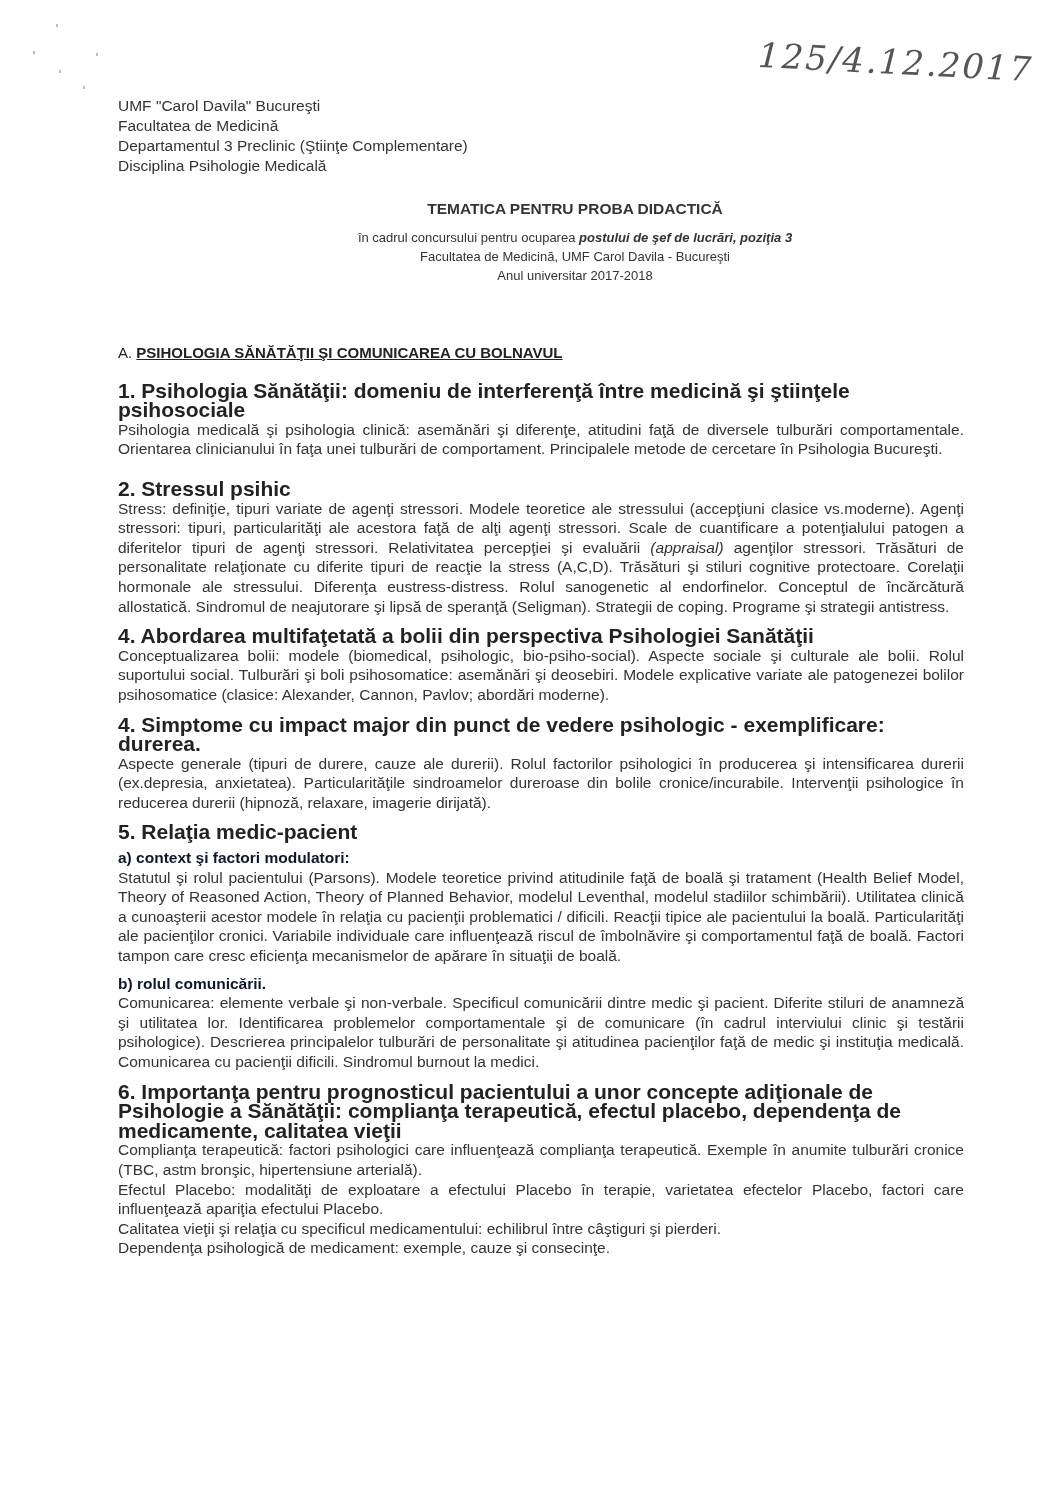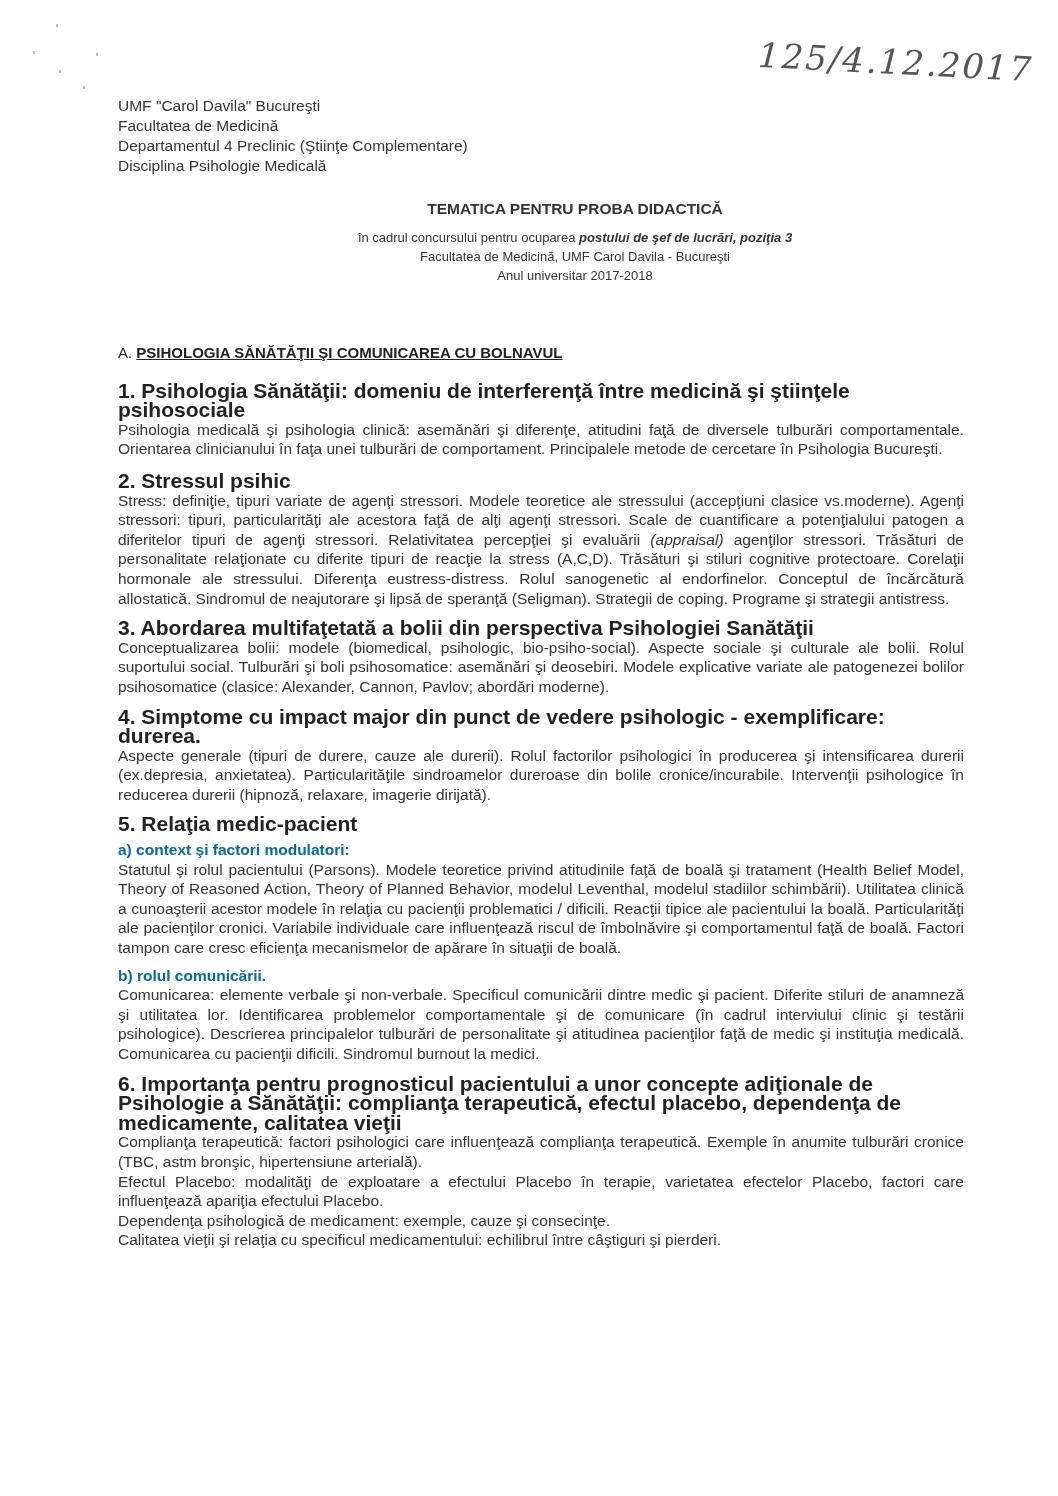--- a/index.html
+++ b/index.html
@@ -13,21 +13,21 @@
   .header { position:absolute; left:118px; top:96px; font-size:15.5px; line-height:20px; color:#333; }
   .title-block { position:absolute; left:16px; width:1058px; top:200px; text-align:center; color:#333; }
   .doc-title { font-weight:bold; font-size:15.5px; margin:0 0 10px 0; padding-left:60px; }
   .title-block .line { font-size:13px; line-height:19px; padding-left:60px; }
   .title-block em { font-weight:bold; font-style:italic; }
   .content { position:absolute; left:118px; width:846px; top:343px; font-size:15.5px; line-height:19.6px; color:#333; }
   .section-a { font-weight:normal; font-size:15px; margin:0 0 18px 0; color:#222; }
   .section-a .u { text-decoration:underline; font-weight:bold; }
   .item { margin:0 0 10px 0; }
   .item h3 { font-size:21px; font-weight:bold; margin:0; color:#222; }
-  .item h4 { font-size:15.5px; font-weight:bold; margin:0; color:#0369a1; }
+  .item h4 { font-size:15.5px; font-weight:bold; margin:0; color:#0f172a; }
   .item p { margin:0; text-align:justify; }
   .sub { margin:6px 0 8px 0; }
   i.it { font-style:italic; }
 </style>
 </head>
 <body>
 
 <div class="page">
 
   <div class="specks">
@@ -36,46 +36,46 @@
     <span style="left:96px;top:53px;"></span>
     <span style="left:59px;top:70px;"></span>
     <span style="left:83px;top:86px;"></span>
   </div>
 
   <div class="handnote">125/4.12.2017</div>
 
   <div class="header">
     <div>UMF "Carol Davila" Bucureşti</div>
     <div>Facultatea de Medicină</div>
-    <div>Departamentul 4 Preclinic (Ştiinţe Complementare)</div>
+    <div>Departamentul 3 Preclinic (Ştiinţe Complementare)</div>
     <div>Disciplina Psihologie Medicală</div>
   </div>
 
   <div class="title-block">
     <div class="doc-title">TEMATICA PENTRU PROBA DIDACTICĂ</div>
     <div class="line"><span>în cadrul concursului pentru ocuparea </span><em>postului de şef de lucrări, poziţia 3</em></div>
     <div class="line">Facultatea de Medicină, UMF Carol Davila - Bucureşti</div>
     <div class="line">Anul universitar 2017-2018</div>
   </div>
 
   <div class="content">
     <div class="section-a"><span>A. </span><span class="u">PSIHOLOGIA SĂNĂTĂŢII ŞI COMUNICAREA CU BOLNAVUL</span></div>
 
     <div class="item">
       <h3>1. Psihologia Sănătăţii: domeniu de interferenţă între medicină şi ştiinţele psihosociale</h3>
       <p>Psihologia medicală şi psihologia clinică: asemănări şi diferenţe, atitudini faţă de diversele tulburări comportamentale. Orientarea clinicianului în faţa unei tulburări de comportament. Principalele metode de cercetare în Psihologia Bucureşti.</p>
     </div>
 
-    <div class="item" style="margin-top:12px;">
+    <div class="item" style="margin-top:20px;">
       <h3>2. Stressul psihic</h3>
       <p><span>Stress: definiţie, tipuri variate de agenţi stressori. Modele teoretice ale stressului (accepţiuni clasice vs.moderne). Agenţi stressori: tipuri, particularităţi ale acestora  faţă de alţi agenţi stressori. Scale de cuantificare a potenţialului patogen a diferitelor tipuri de agenţi stressori. Relativitatea percepţiei şi evaluării </span><i class="it">(appraisal)</i><span> agenţilor stressori. Trăsături de personalitate relaţionate cu diferite tipuri de reacţie la stress (A,C,D). Trăsături şi stiluri cognitive protectoare. Corelaţii hormonale ale stressului. Diferenţa eustress-distress. Rolul sanogenetic al endorfinelor. Conceptul de încărcătură allostatică. Sindromul de neajutorare şi lipsă de speranţă (Seligman). Strategii de coping. Programe şi strategii antistress.</span></p>
     </div>
 
     <div class="item">
-      <h3>3. Abordarea multifaţetată a bolii din perspectiva Psihologiei Sanătăţii</h3>
+      <h3>4. Abordarea multifaţetată a bolii din perspectiva Psihologiei Sanătăţii</h3>
       <p>Conceptualizarea bolii: modele (biomedical, psihologic, bio-psiho-social). Aspecte sociale şi culturale ale bolii. Rolul suportului social. Tulburări şi boli psihosomatice: asemănări şi deosebiri. Modele explicative variate  ale patogenezei bolilor psihosomatice (clasice: Alexander, Cannon, Pavlov; abordări moderne).</p>
     </div>
 
     <div class="item">
       <h3>4. Simptome cu impact major din punct de vedere psihologic - exemplificare: durerea.</h3>
       <p>Aspecte generale (tipuri de durere, cauze ale durerii). Rolul factorilor psihologici în producerea şi intensificarea durerii (ex.depresia, anxietatea). Particularităţile sindroamelor dureroase din bolile cronice/incurabile. Intervenţii psihologice în reducerea durerii (hipnoză, relaxare, imagerie dirijată).</p>
     </div>
 
     <div class="item">
       <h3>5. Relaţia medic-pacient</h3>
@@ -86,17 +86,17 @@
       <div class="sub">
         <h4>b) rolul comunicării.</h4>
         <p>Comunicarea: elemente verbale şi non-verbale. Specificul comunicării dintre medic şi pacient. Diferite stiluri de anamneză şi utilitatea lor. Identificarea problemelor comportamentale şi de comunicare (în cadrul interviului clinic şi testării psihologice). Descrierea principalelor tulburări de personalitate şi atitudinea pacienţilor faţă de medic şi instituţia medicală. Comunicarea cu pacienţii dificili. Sindromul burnout la medici.</p>
       </div>
     </div>
 
     <div class="item">
       <h3>6. Importanţa pentru prognosticul pacientului a unor concepte adiţionale de Psihologie a Sănătăţii: complianţa terapeutică, efectul placebo, dependenţa de medicamente, calitatea vieţii</h3>
       <p>Complianţa terapeutică: factori psihologici care influenţează complianţa terapeutică. Exemple în anumite tulburări cronice (TBC, astm bronşic, hipertensiune arterială).</p>
       <p>Efectul Placebo: modalităţi de exploatare a efectului Placebo în terapie, varietatea efectelor Placebo, factori care influenţează apariţia efectului Placebo.</p>
+      <p>Calitatea vieţii şi relaţia cu specificul medicamentului: echilibrul între câştiguri şi pierderi.</p>
       <p>Dependenţa psihologică de medicament: exemple, cauze şi consecinţe.</p>
-      <p>Calitatea vieţii şi relaţia cu specificul medicamentului: echilibrul între câştiguri şi pierderi.</p>
     </div>
   </div>
 </div>
 
 </body></html>

